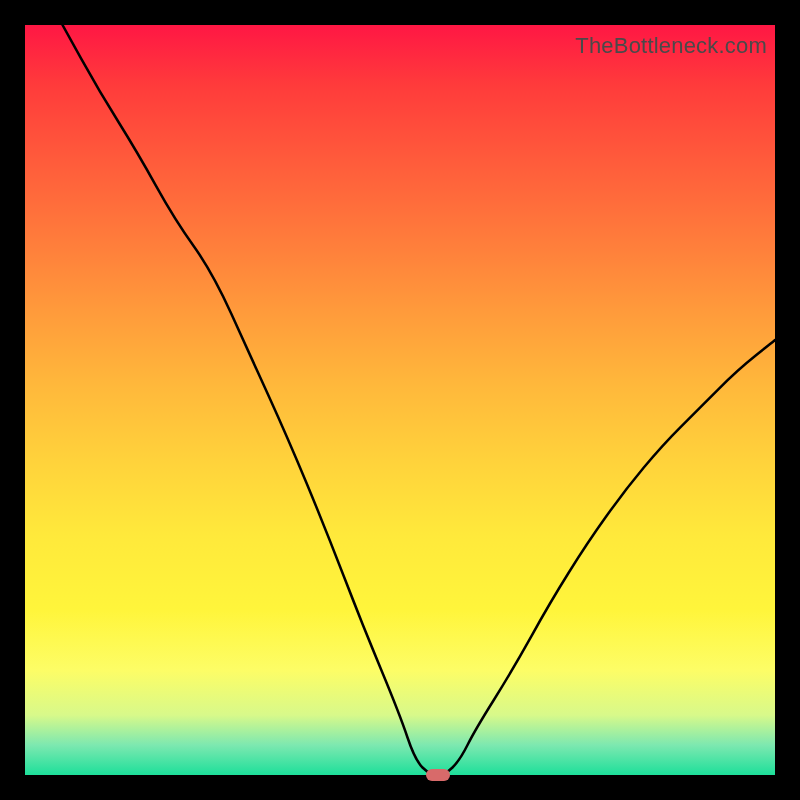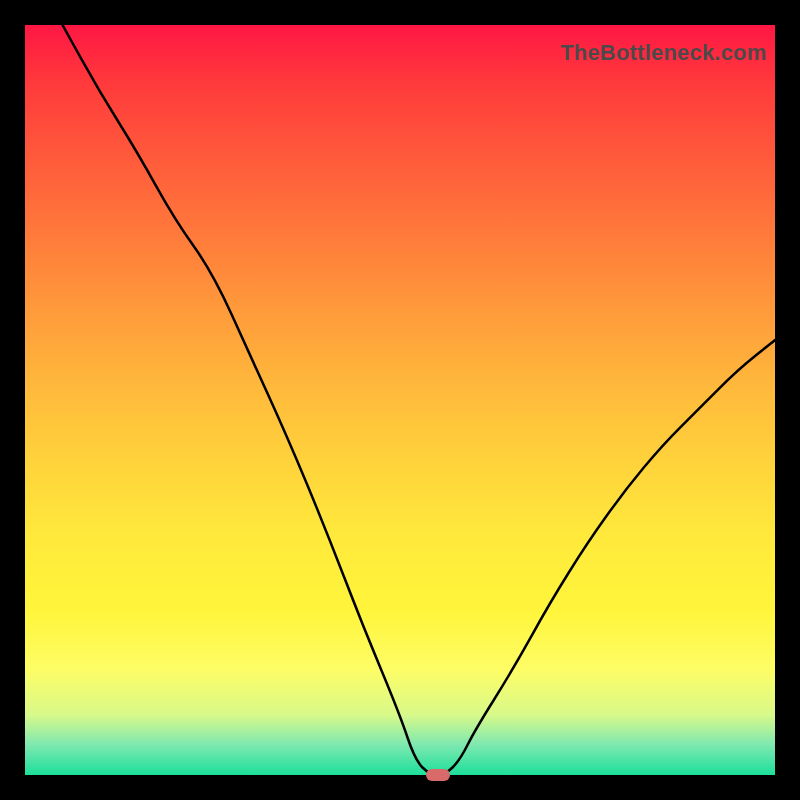--- a/index.html
+++ b/index.html
@@ -35,25 +35,25 @@
       #ffe93b 68%,
       #fff53b 78%,
       #fdfd66 86%,
       #d8f98a 92%,
       #7de8b0 96%,
       #1ddf9a 100%
     );
   }
   .watermark {
     position: absolute;
-    top: 15px;
+    top: 8px;
     right: 8px;
     color: #4a4a4a;
     font-size: 22px;
-    font-weight: 700;
+    font-weight: 400;
     letter-spacing: 0.2px;
     user-select: none;
   }
   svg.curve {
     position: absolute;
     left: 0;
     top: 0;
     width: 750px;
     height: 750px;
   }

